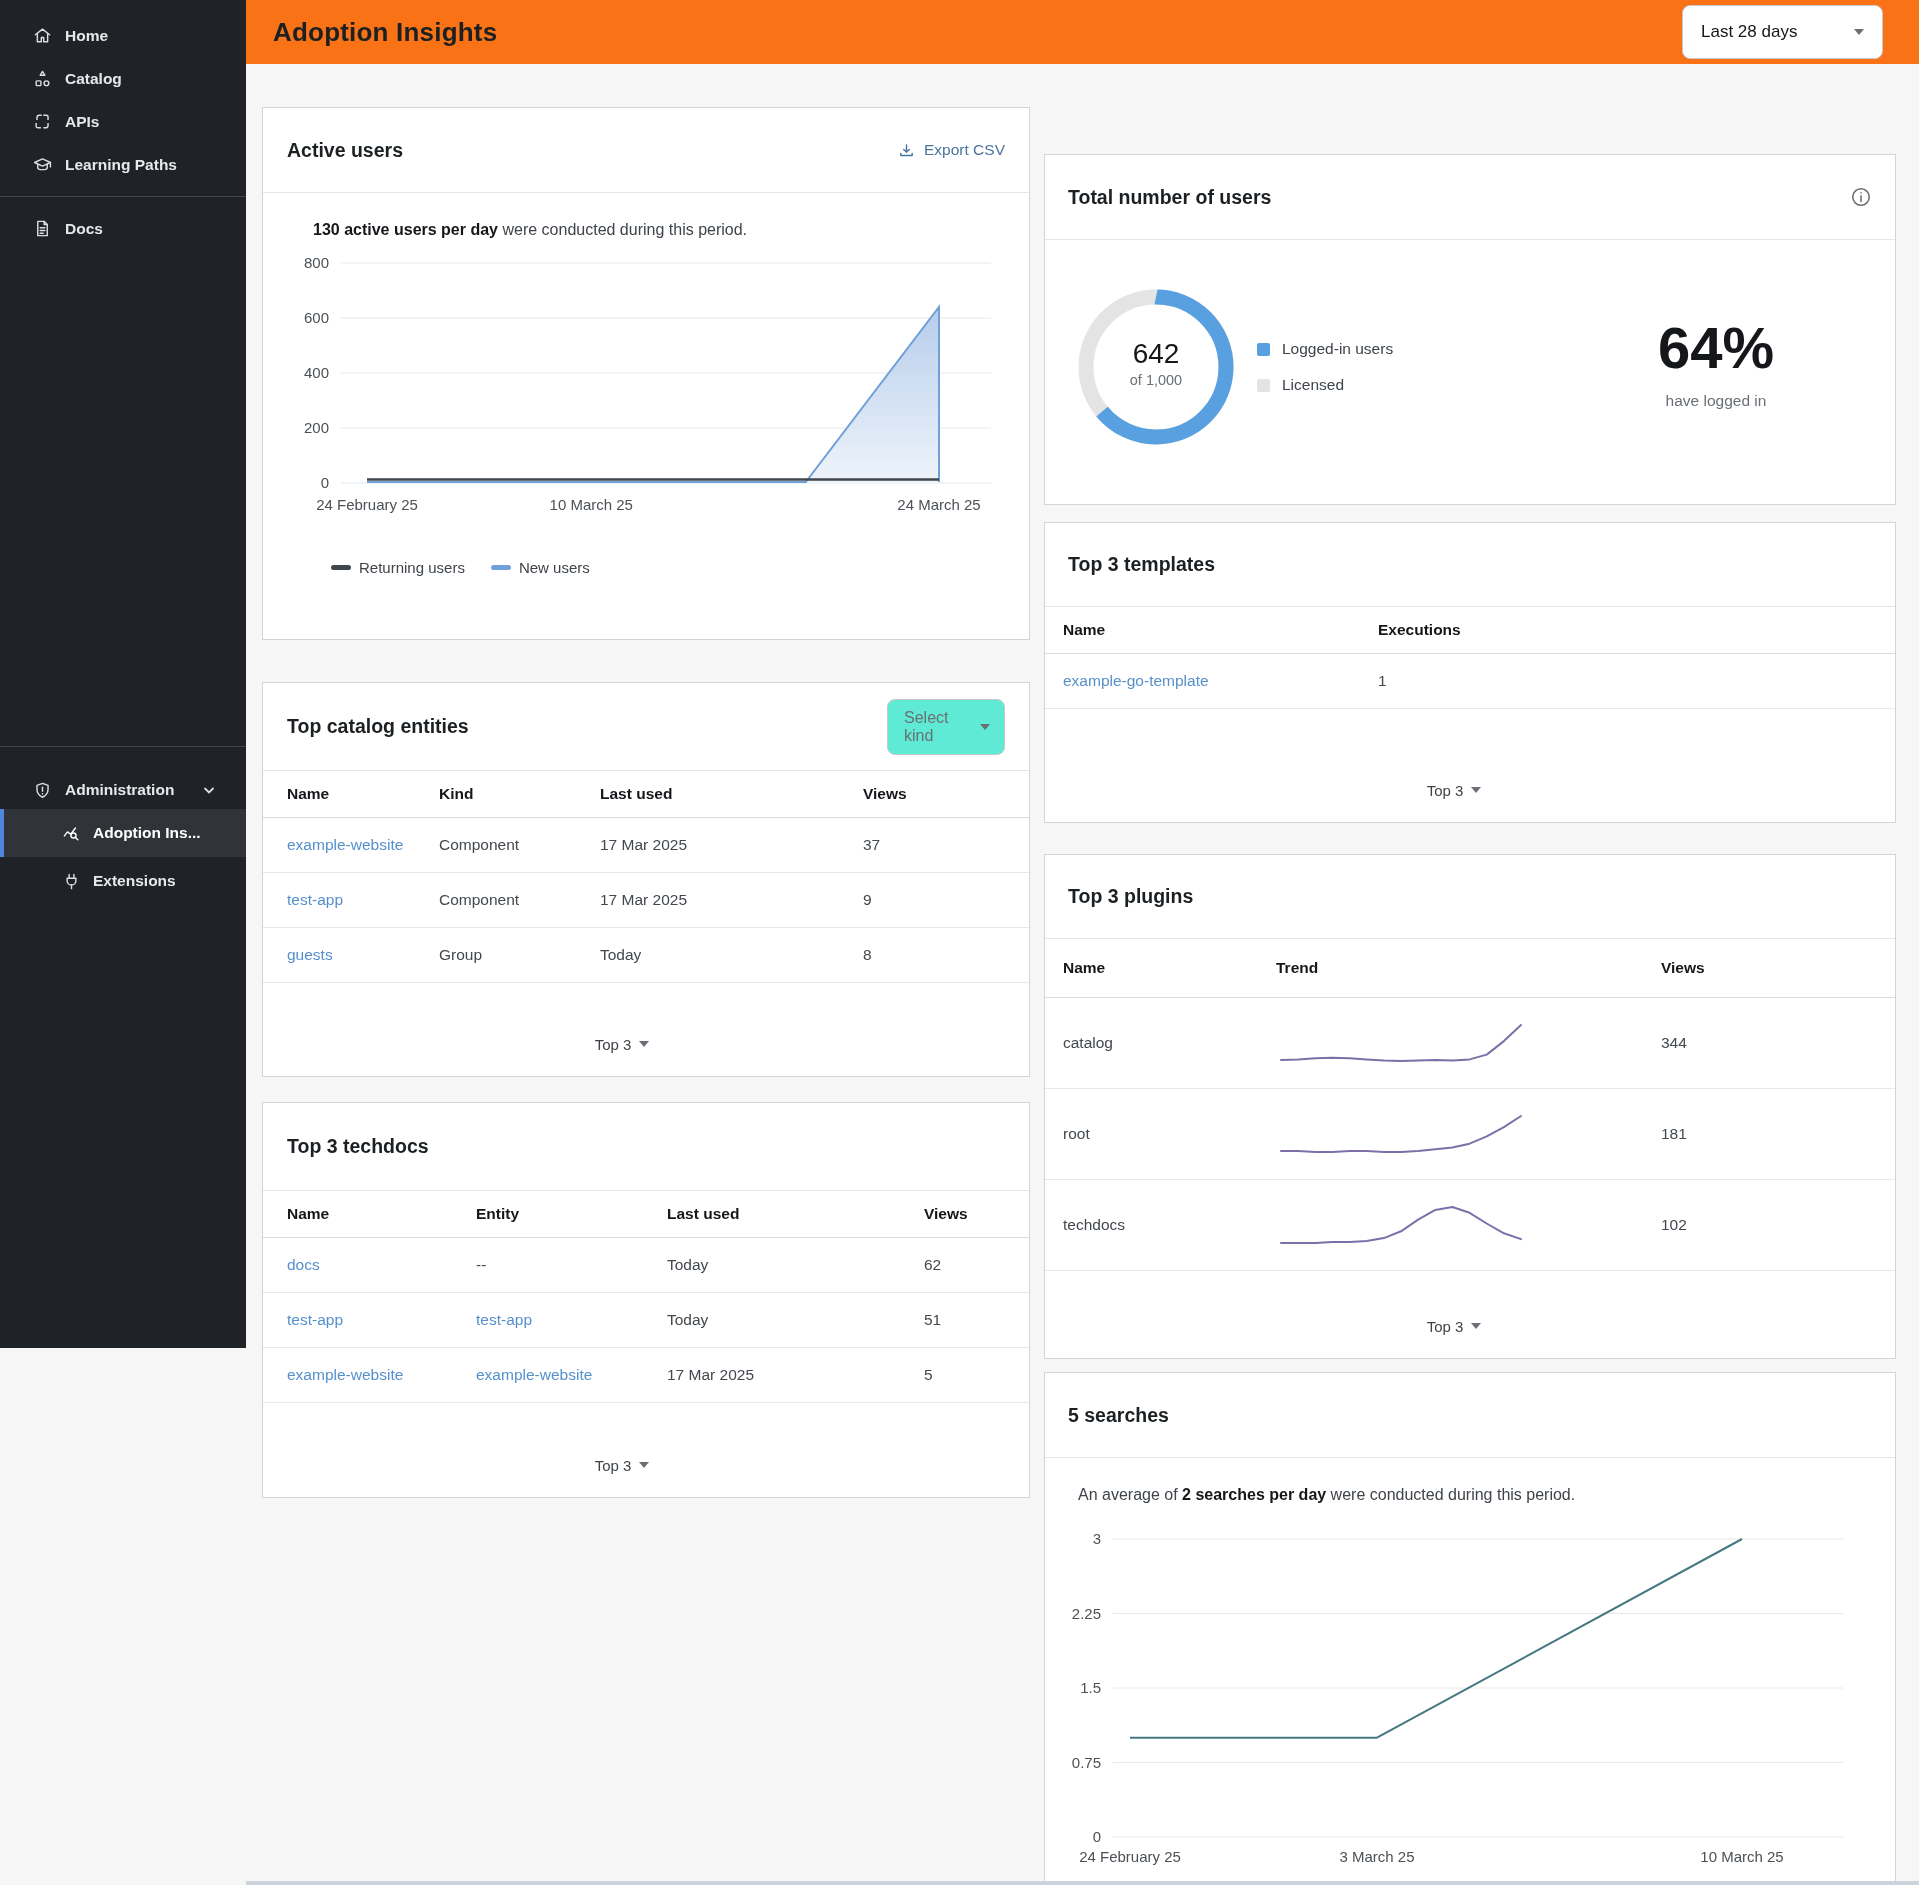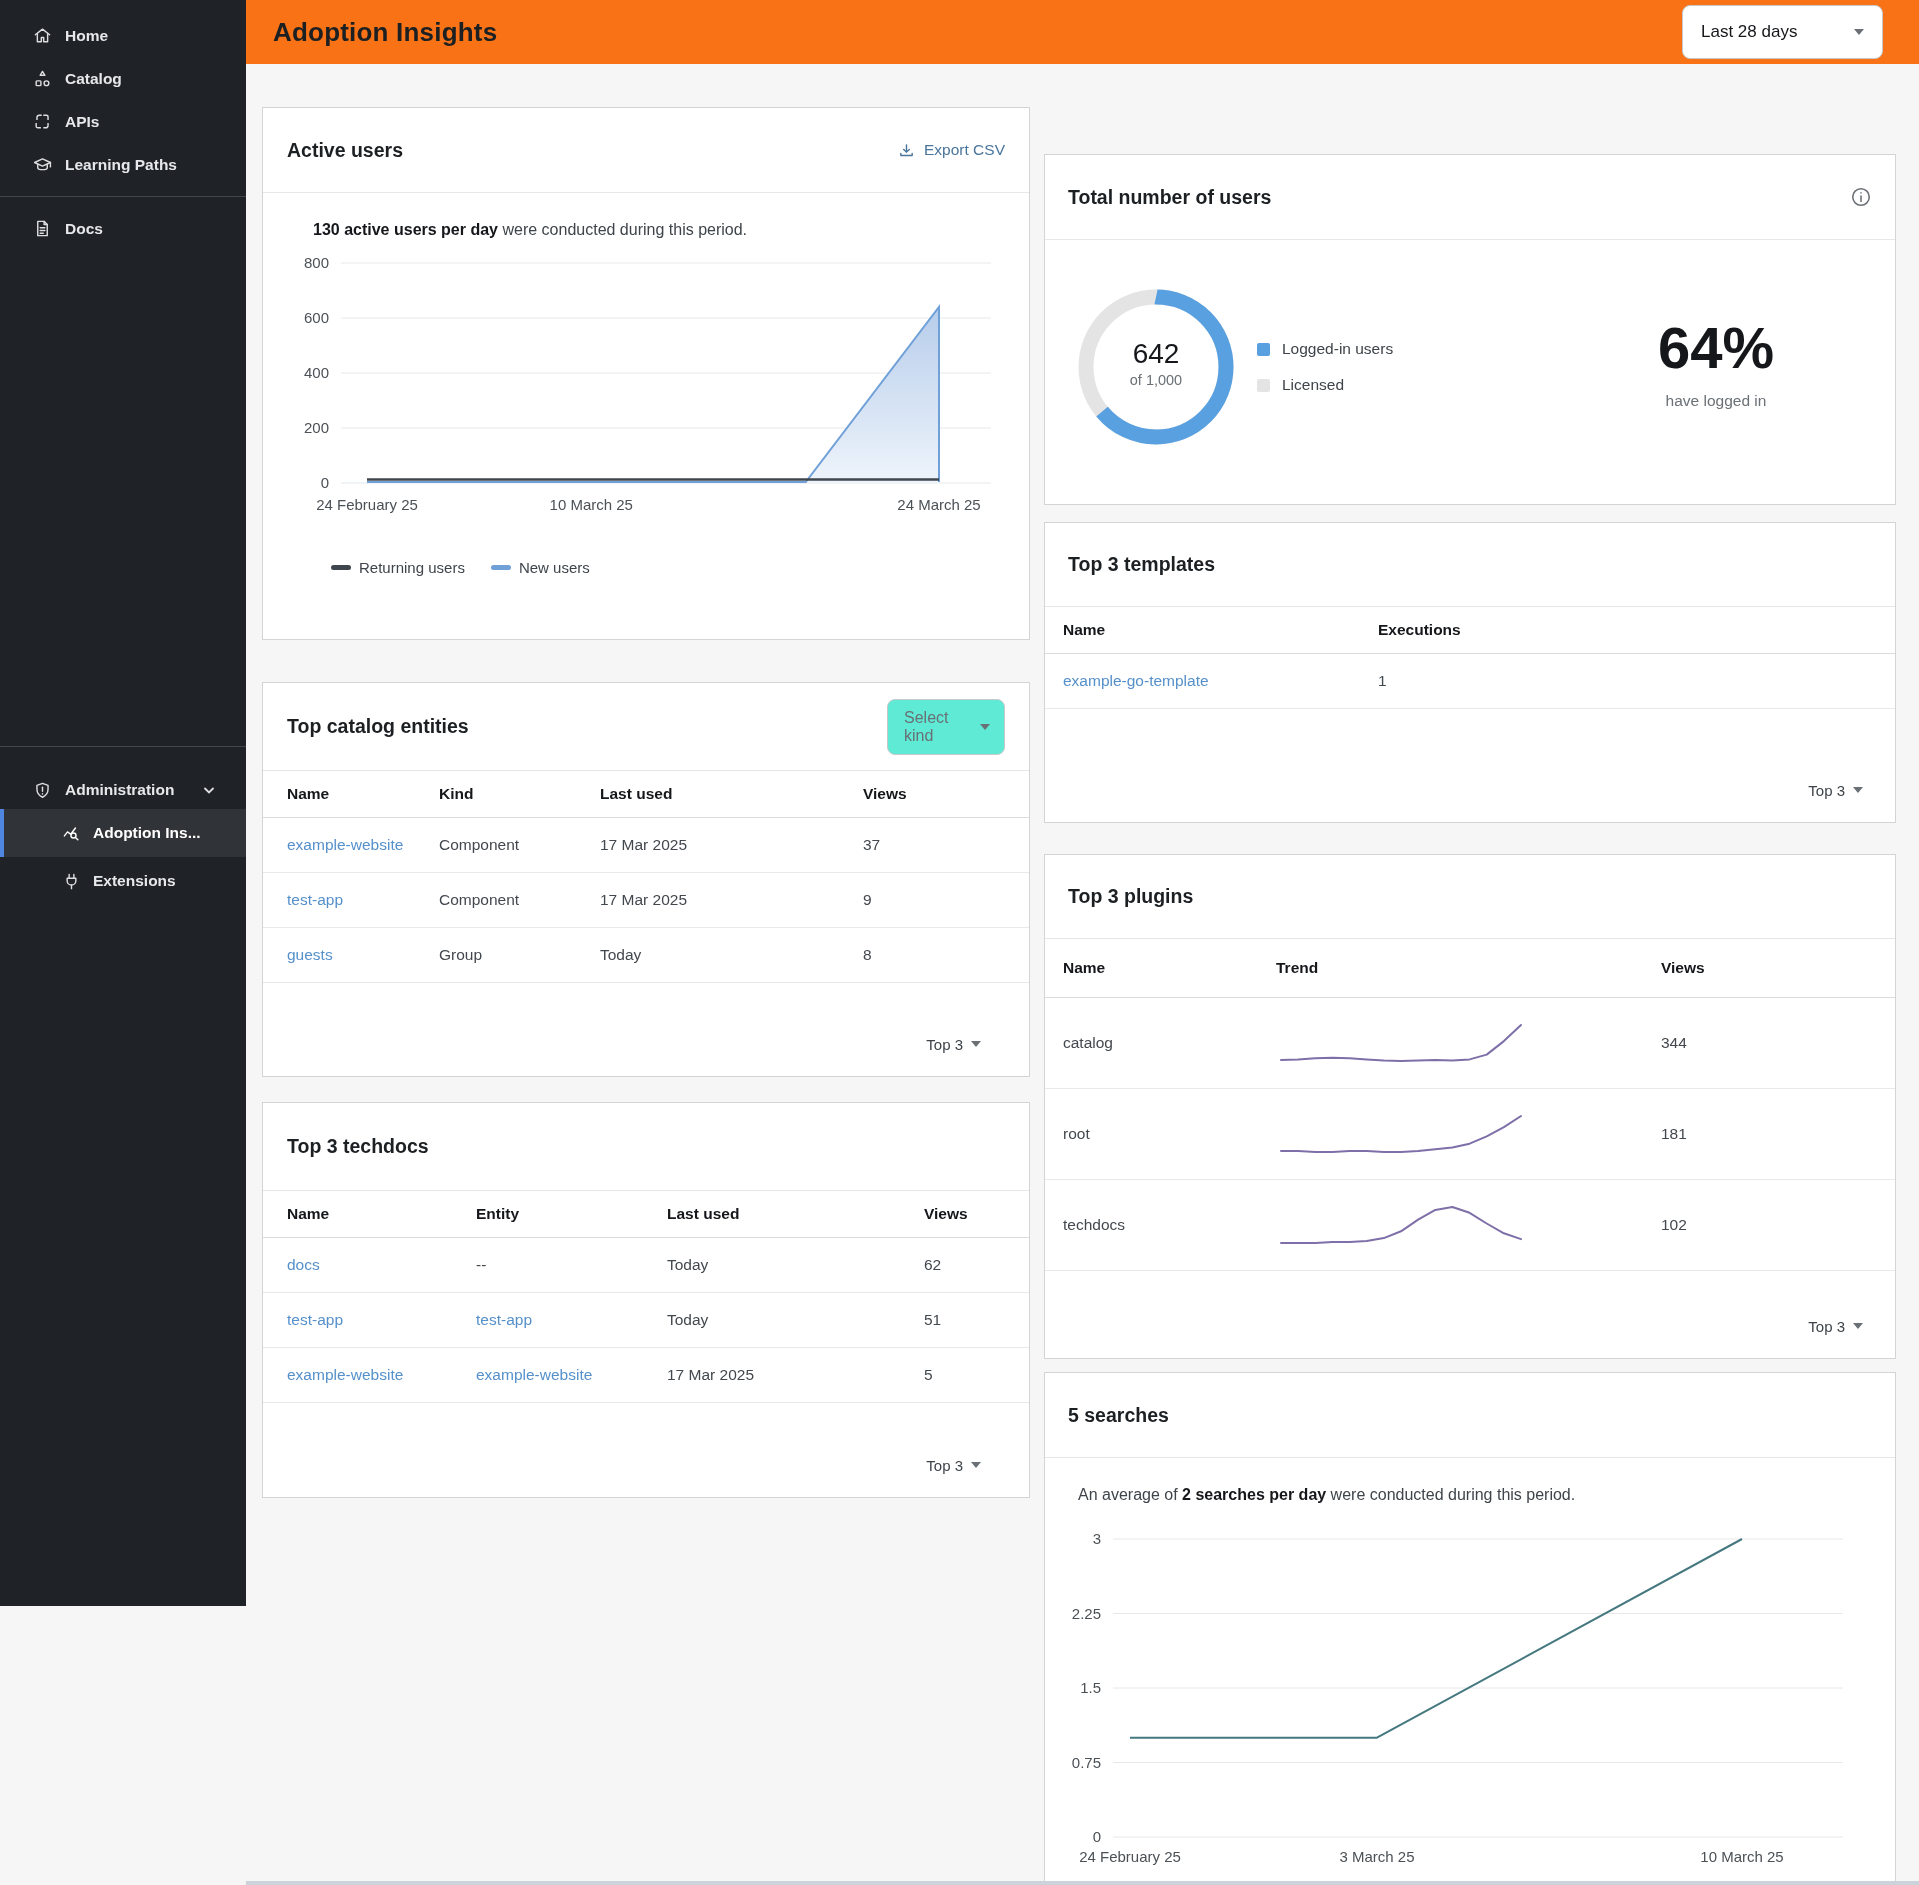--- a/index.html
+++ b/index.html
@@ -5,21 +5,21 @@
   * { box-sizing: border-box; margin: 0; padding: 0; }
   html,body { width:1919px; height:1885px; }
   body {
     font-family: "Liberation Sans", "DejaVu Sans", sans-serif;
     background:#f6f6f7; color:#1c2023; overflow:hidden; position:relative;
   }
   svg { font-family: inherit; display:block; }
 
   
   .sidebar {
-    position:absolute; left:0; top:0; width:246px; height:1606px;
+    position:absolute; left:0; top:0; width:246px; height:1348px;
     background:#1f2227; color:#e6e8ea; display:flex; flex-direction:column;
     padding-top:14px; z-index:5;
   }
   .nav-item {
     display:flex; align-items:center; height:43px; padding-left:33px;
     font-size:15.5px; font-weight:600; color:#e6e8ea; cursor:pointer; position:relative;
   }
   .nav-item .nicon { width:19px; height:19px; margin-right:13px; flex:0 0 19px; display:flex; align-items:center; }
   .nav-item .nicon svg { width:19px; height:19px; }
   .nav-divider { height:1px; background:rgba(255,255,255,0.16); margin:10px 0; }
@@ -79,21 +79,21 @@
     text-align:left; font-size:15.5px; font-weight:700; color:#15171a;
     border-bottom:1px solid #dcdcdc; padding:14px 8px 14px 24px;
   }
   table.dt td {
     text-align:left; font-size:15.5px; color:#43484e;
     border-bottom:1px solid #e8e8e8; padding:18px 8px 18px 24px;
   }
   .col-right table.dt th, .col-right table.dt td { padding-left:18px; }
   a.cell-link { color:#5590cb; text-decoration:none; cursor:pointer; }
   .tfoot {
-    margin-top:auto; display:flex; align-items:center; justify-content:flex-end;
+    margin-top:auto; display:flex; align-items:center; justify-content:center;
     gap:8px; padding:0 48px 0 0; font-size:15px; color:#3e444a; min-height:64px; cursor:pointer;
   }
   .col-right .tfoot { padding-right:32px; }
 
   .card-catalog { height:395px; margin-bottom:25px; }
   .card-catalog .card-head { height:88px; justify-content:space-between; }
   .kind-select {
     width:118px; height:56px; border:1px solid #c6c8ca; border-radius:8px; background:#5eead4;
     display:flex; align-items:center; padding:0 14px 0 16px; font-size:16px; color:#6a7075; cursor:pointer;
   }

